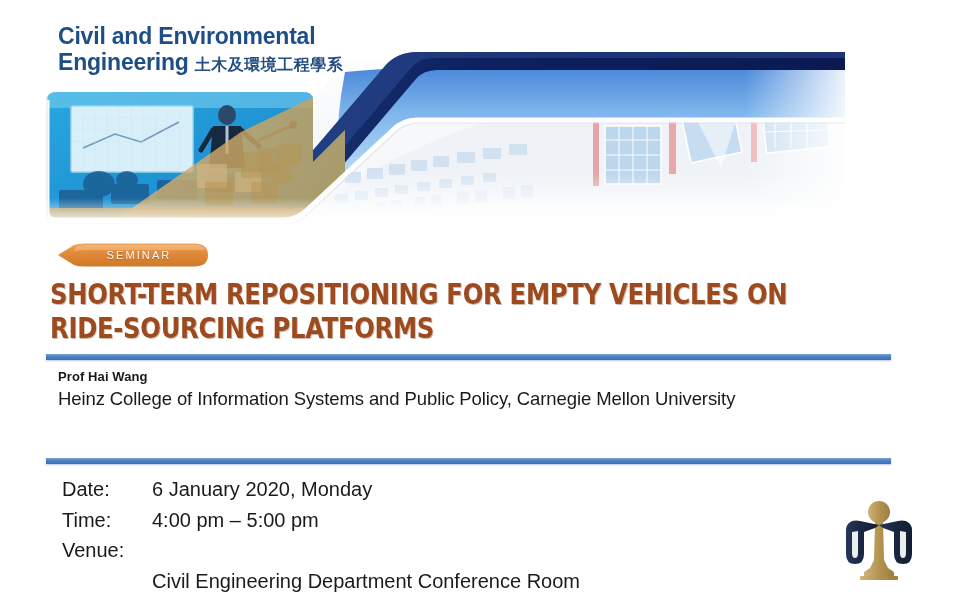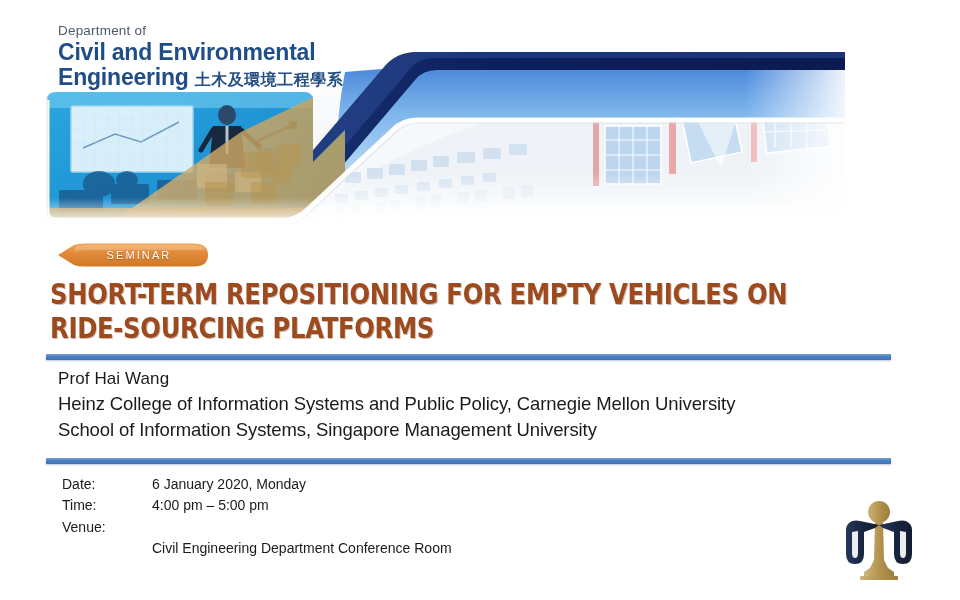--- a/index.html
+++ b/index.html
@@ -113,39 +113,39 @@
 
   
   .speaker {
     position: absolute;
     left: 58px;
     top: 368px;
     width: 830px;
     color: #1a1a1a;
   }
   .speaker-name {
-    font-size: 17px;
-    font-weight: normal;
+    font-size: 13px;
+    font-weight: bold;
     letter-spacing: .1px;
     line-height: 1.35;
   }
   .speaker-aff {
     font-size: 18.5px;
     font-weight: 400;
     line-height: 1.42;
     letter-spacing: -.1px;
   }
 
   
   .details {
     position: absolute;
     left: 62px;
     top: 474px;
     color: #1a1a1a;
-    font-size: 14px;
+    font-size: 20px;
     line-height: 1.53;
   }
   .det-row { display: flex; }
   .det-label {
     width: 90px;
     flex: 0 0 90px;
     font-weight: 400;
   }
   .det-value { flex: 1 1 auto; }
   .det-row-cont .det-label { visibility: hidden; }
@@ -350,21 +350,20 @@
     <path d="M2,78 L2,190 Q2,198 12,198 L238,198 Q252,198 262,188 L348,108
              Q358,98 372,98 L800,98" fill="none" stroke="#ffffff" stroke-width="5" opacity=".95"></path>
     <path d="M2,74 L2,192 Q2,202 13,202 L239,202 Q254,202 264,191 L350,111
              Q360,101 373,101 L800,101" fill="none" stroke="#dfe4ea" stroke-width="1.2" opacity=".8"></path>
 
     <rect x="0" y="176" width="800" height="36" fill="url(#fadeBot)"></rect>
   </svg>
 </div>
 
 <div class="dept-block">
-  <div class="dept-sub">Department of</div>
   <div class="dept-main1">Civil and Environmental</div>
   <div class="dept-main2">
     <span>Engineering</span><span class="dept-cn">土木及環境工程學系</span>
   </div>
 </div>
 
 <div class="badge-wrap">
   <svg class="badge-svg" viewBox="0 0 150 24" preserveAspectRatio="none">
     <defs>
       <linearGradient id="badgeGrad" x1="0" y1="0" x2="0" y2="1">
@@ -380,21 +379,20 @@
   <div class="badge-text">SEMINAR</div>
 </div>
 
 <div class="title">SHORT-TERM REPOSITIONING FOR EMPTY VEHICLES ON RIDE-SOURCING PLATFORMS</div>
 
 <div class="divider divider-1"></div>
 
 <div class="speaker">
   <div class="speaker-name">Prof Hai Wang</div>
   <div class="speaker-aff">Heinz College of Information Systems and Public Policy, Carnegie Mellon University</div>
-  <div class="speaker-aff">School of Information Systems, Singapore Management University</div>
 </div>
 
 <div class="divider divider-2"></div>
 
 <div class="details">
   <div class="det-row">
     <div class="det-label">Date:</div>
     <div class="det-value">6 January 2020, Monday</div>
   </div>
   <div class="det-row">

